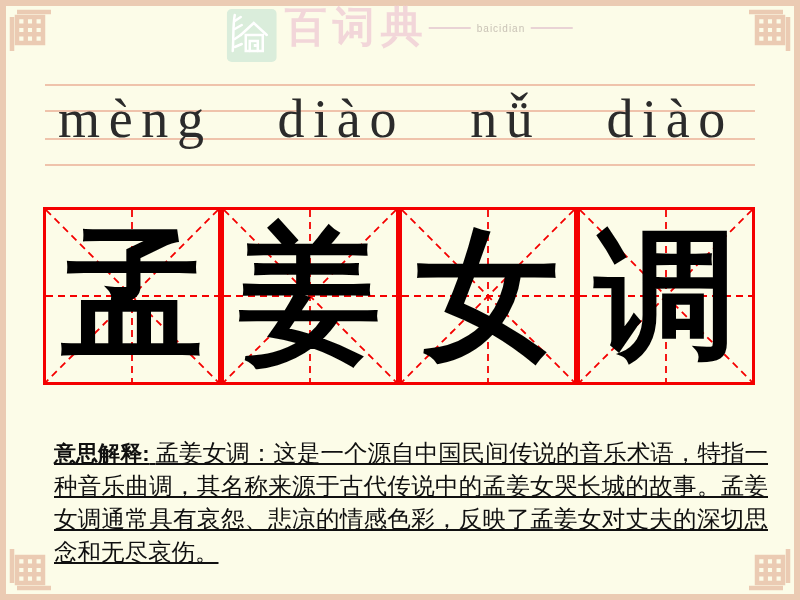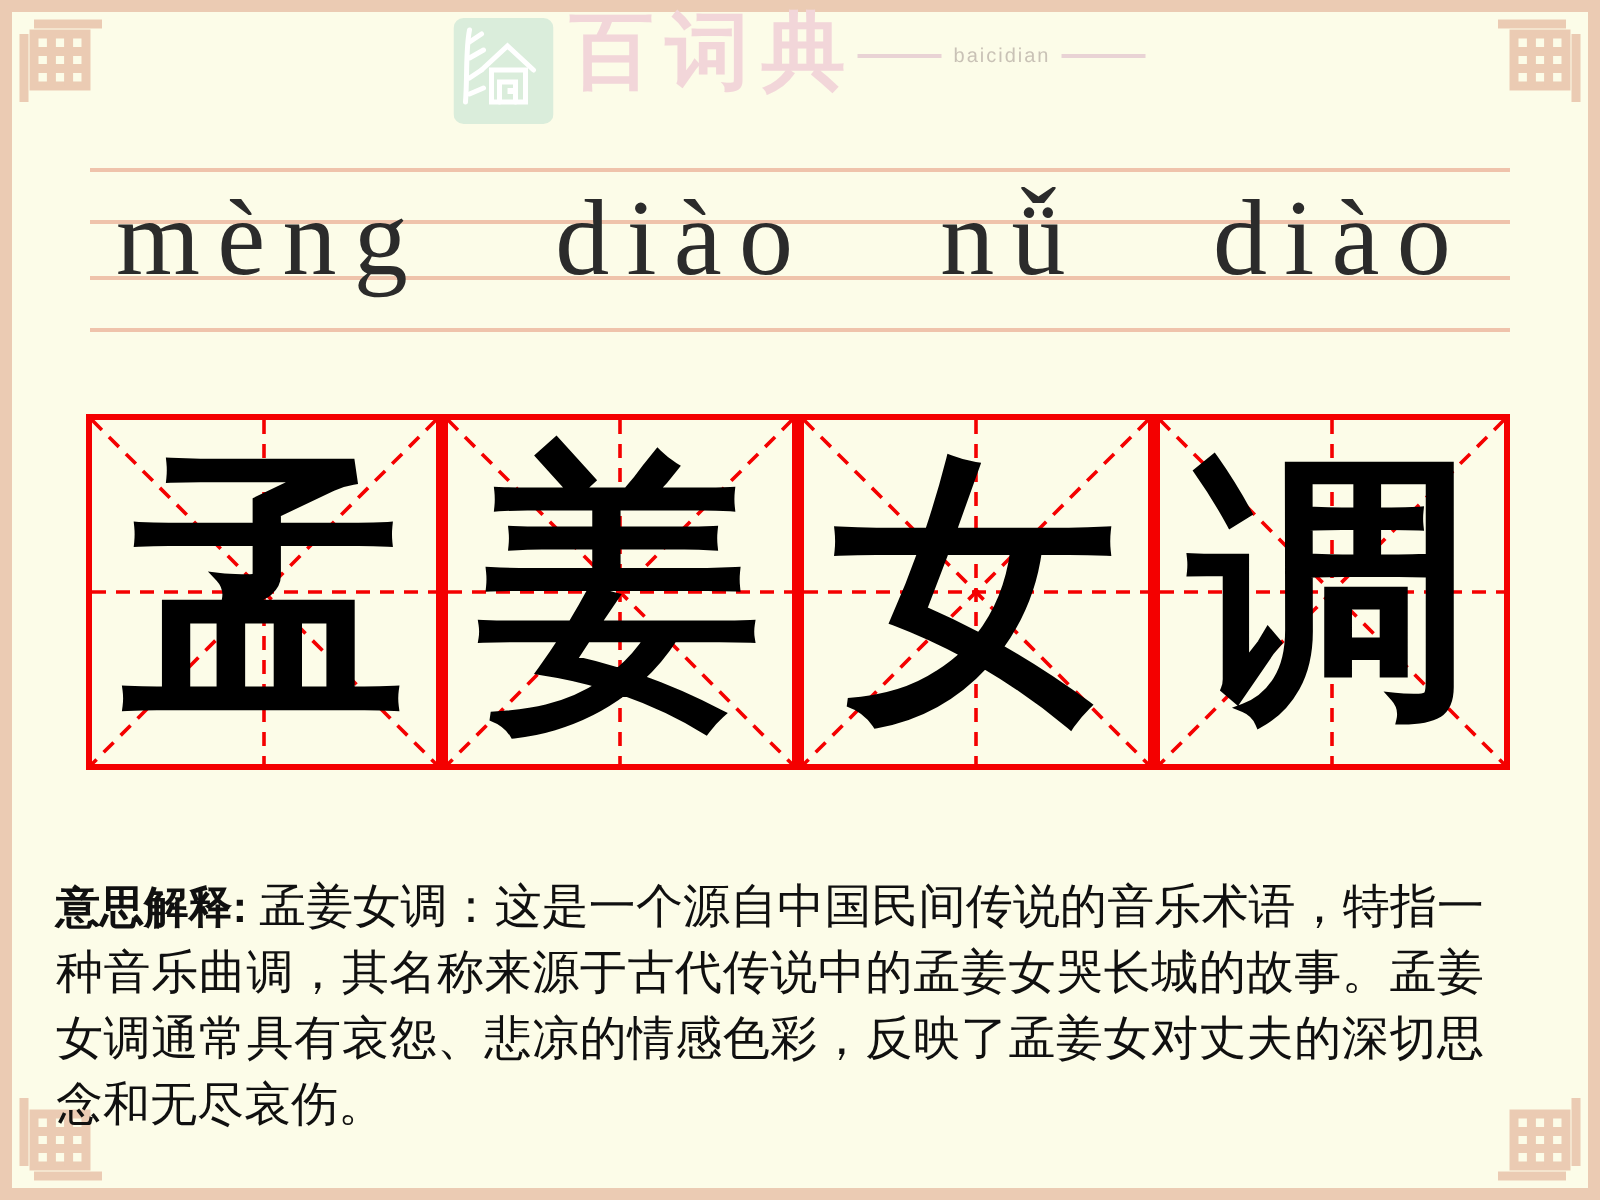--- a/index.html
+++ b/index.html
@@ -46,23 +46,24 @@
     width:178px;height:178px;box-sizing:border-box;border:3px solid #F40000;
     position:relative;display:flex;align-items:center;justify-content:center;
   }
   .charbox svg{position:absolute;inset:0;width:100%;height:100%;}
   .charbox .han{
     position:relative;font-size:142px;font-weight:900;color:#000;
     font-family:"Liberation Serif", serif;line-height:1;
   }
   
   .explain{
-    position:absolute;left:28px;top:437px;width:714px;
+    position:absolute;left:54px;top:437px;width:714px;
     font-size:23.5px;line-height:33px;color:#101010;text-align:justify;
     font-family:"Liberation Serif", serif;
+    text-decoration:underline;
   }
   .explain .label{font-weight:bold;font-family:"Liberation Sans", sans-serif;font-size:22px;}
 </style>
 </head>
 <body>
 
 <div class="frame"></div>
 
 <svg class="corner tl" viewBox="0 0 46 46">
   <g stroke="#EBCBB3" stroke-width="4.5" fill="none">

